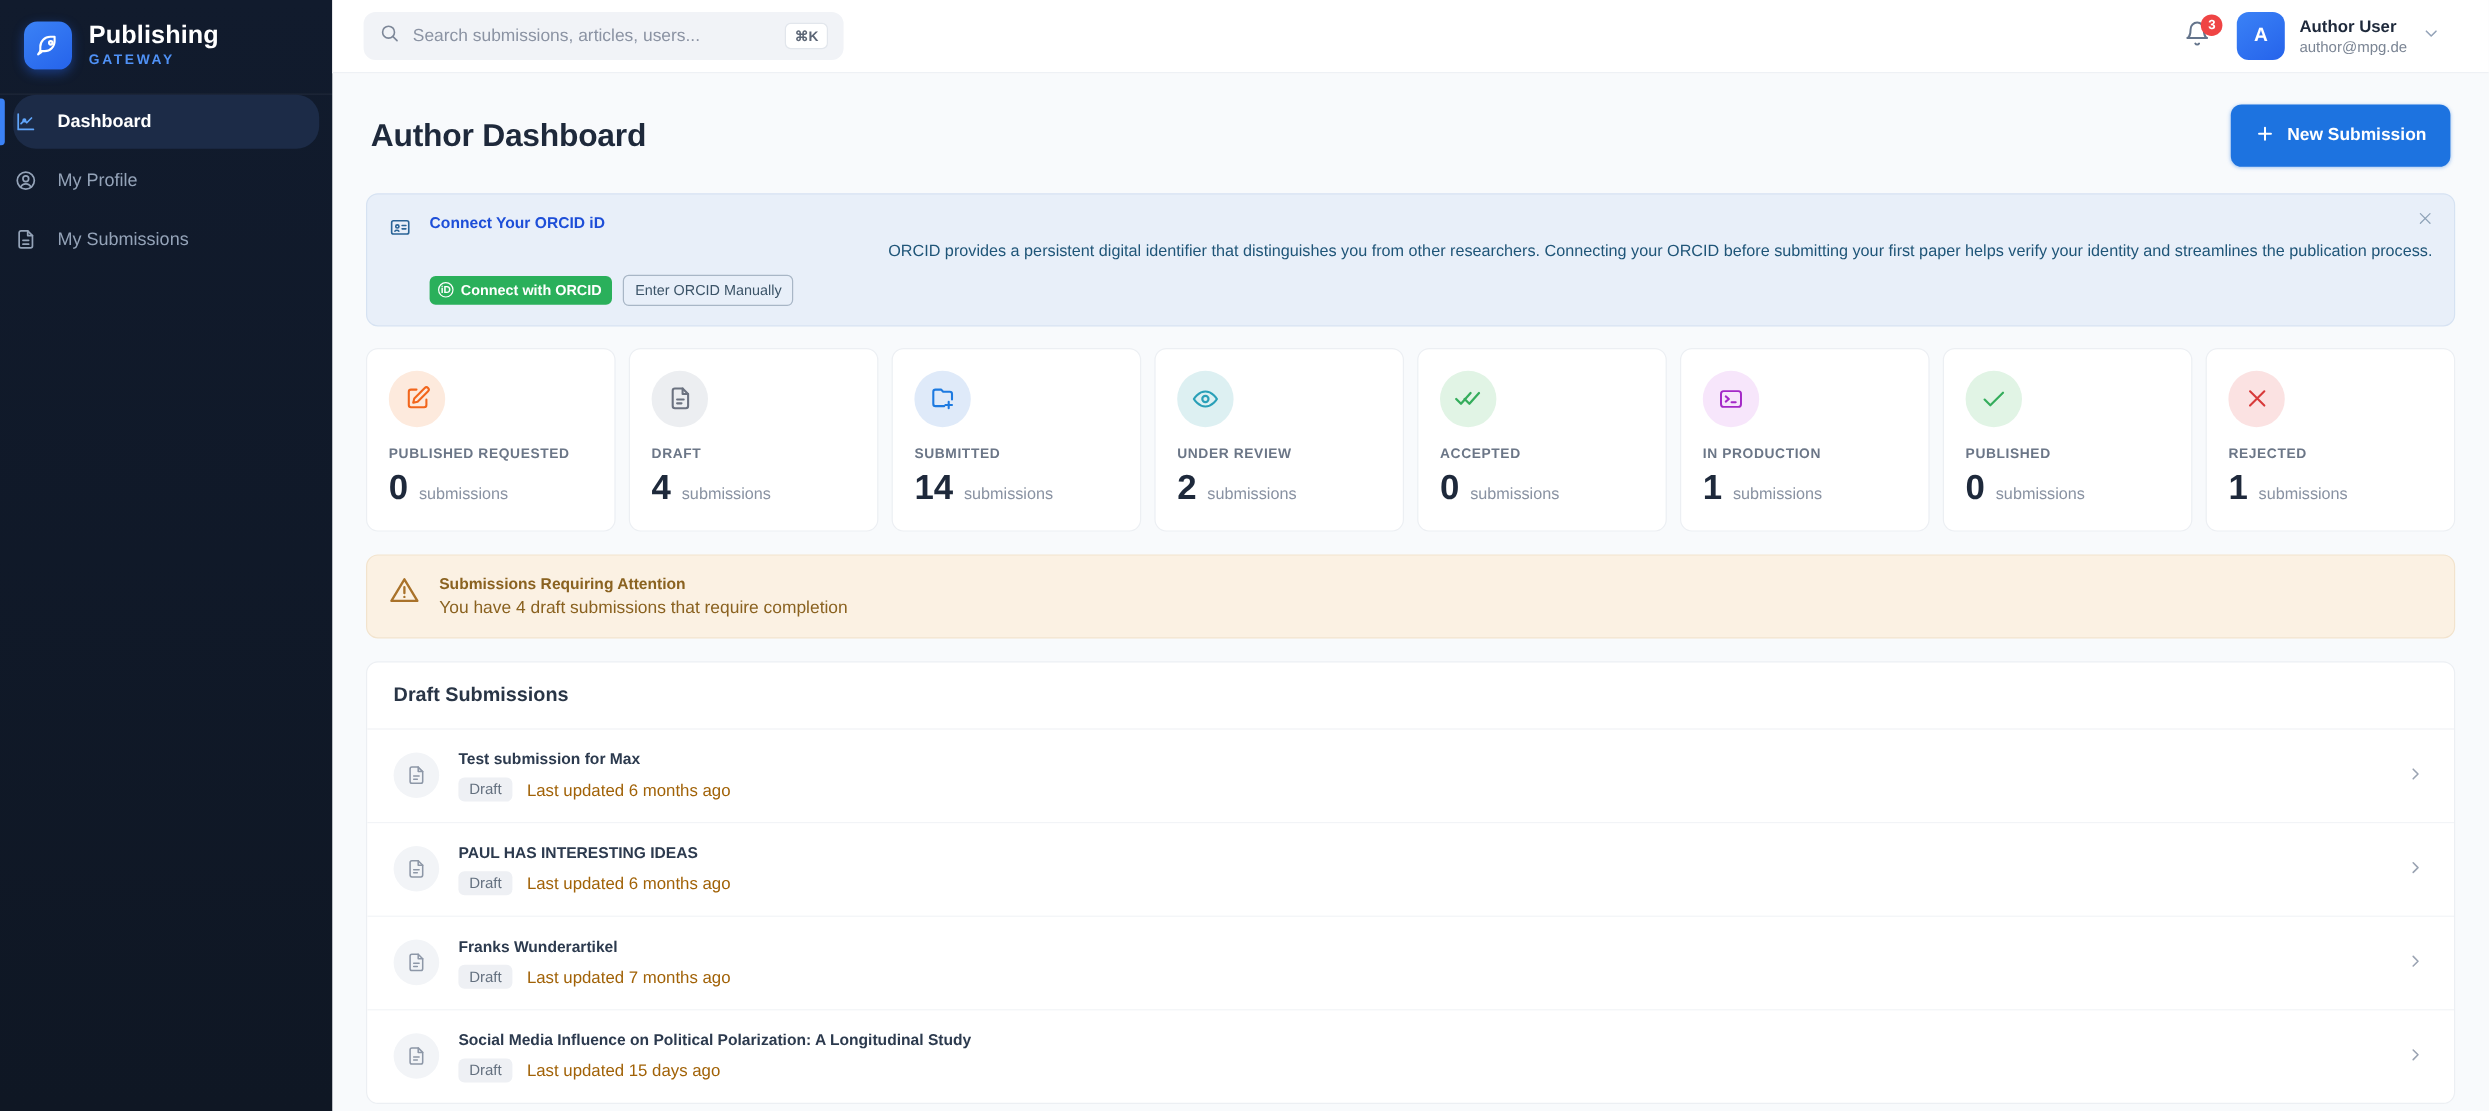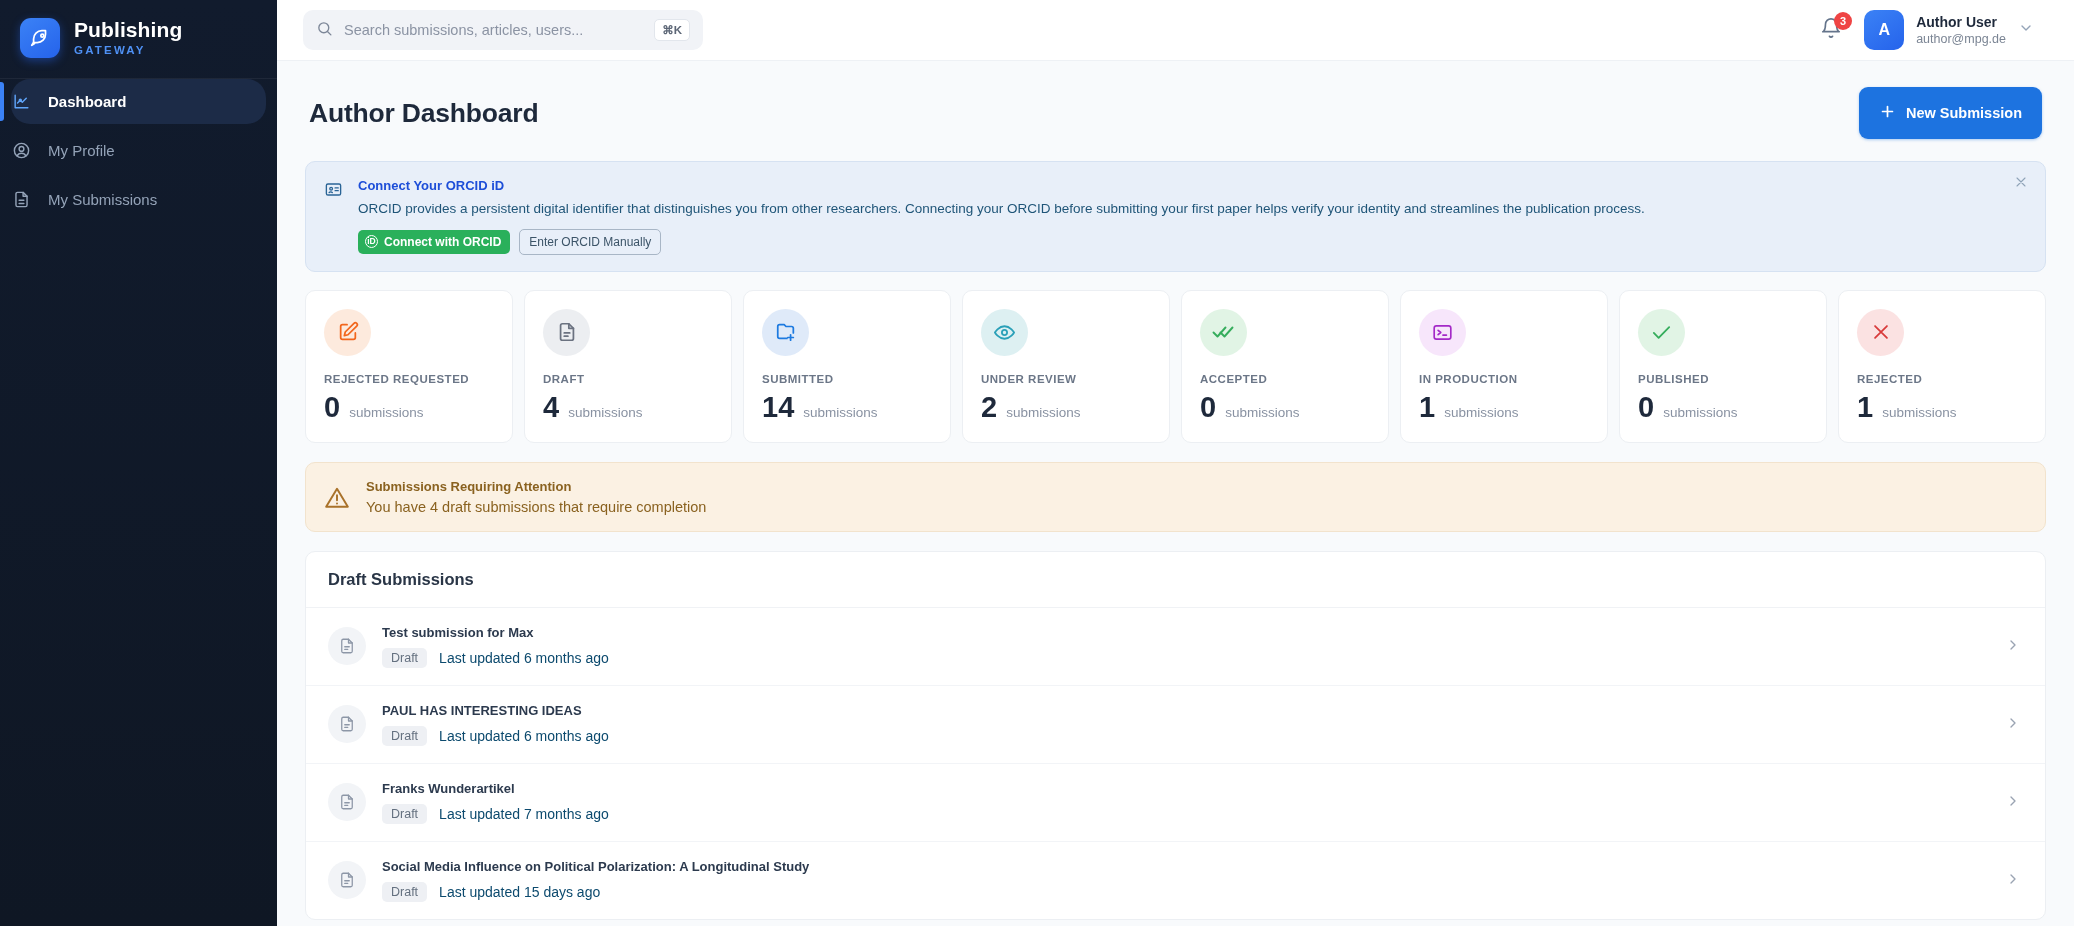--- a/index.html
+++ b/index.html
@@ -119,21 +119,21 @@
   .btn-primary svg { stroke:#fff; stroke-width:2.4; fill:none; }
 
   
   .orcid {
     background: #e8eff9; border: 1px solid #d6e2f2; border-radius: 10px;
     padding: 16px 18px 16px 18px; display: flex; gap: 14px; position: relative;
   }
   .orcid-ico { flex: 0 0 20px; margin-top: 2px; }
   .orcid-ico svg { stroke: #2a6496; fill:none; stroke-width: 1.7; }
   .orcid-title { font-size: 13px; font-weight: bold; color: #1d4ed8; margin-bottom: 6px; }
-  .orcid-desc { font-size: 13.5px; color: #1f5578; line-height: 1.45; margin-bottom: 10px; }
+  .orcid-desc { font-size: 13.5px; color: #1f5578; line-height: 1.45; margin-bottom: 10px; text-align: right; }
   .orcid-actions { display: flex; gap: 9px; align-items: center; }
   .btn-orcid {
     background: #2ab05b; color: #fff; border: none; border-radius: 5px;
     font-size: 12px; font-weight: bold; padding: 5px 9px 5px 7px;
     display: flex; align-items: center; gap: 6px; cursor: pointer;
     font-family: "Liberation Sans", sans-serif;
   }
   .btn-orcid .oi {
     width: 13px; height: 13px; border-radius: 50%; border: 1.6px solid #fff;
     font-size: 8.5px; display: flex; align-items: center; justify-content: center;
@@ -166,21 +166,21 @@
     font-size: 11.5px; font-weight: bold; letter-spacing: .5px;
     color: #6b7687; margin-bottom: 8px; white-space: nowrap;
   }
   .stat-row { display: flex; align-items: baseline; gap: 9px; }
   .stat-num { font-size: 29px; font-weight: bold; color: #1e293b; line-height: 1; }
   .stat-unit { font-size: 13.5px; color: #8992a2; }
 
   
   .warn {
     margin-top: 19px; background: #fbf1e3; border: 1px solid #f2e3cd;
-    border-radius: 10px; padding: 16px 18px; display: flex; gap: 16px; align-items: flex-end;
+    border-radius: 10px; padding: 16px 18px; display: flex; gap: 16px; align-items: flex-start;
   }
   .warn svg { stroke: #a9722a; fill: none; stroke-width: 1.8; }
   .warn-title { font-size: 13px; font-weight: bold; color: #8a6220; margin-bottom: 5px; }
   .warn-text { font-size: 14.5px; color: #8a6220; }
 
   
   .panel {
     margin-top: 19px; background: #ffffff;
     border: 1px solid #eceff3; border-radius: 10px; overflow: hidden;
   }
@@ -198,21 +198,21 @@
     display: flex; align-items: center; justify-content: center; flex: 0 0 38px;
   }
   .row-ico svg { stroke: #8d97a7; fill: none; stroke-width: 1.7; }
   .row-body { flex: 1; min-width: 0; }
   .row-title { font-size: 13px; font-weight: bold; color: #2c3a4e; margin-bottom: 8px; }
   .row-meta { display: flex; align-items: center; gap: 12px; }
   .pill {
     background: #eef0f4; color: #64707f; font-size: 12.5px;
     padding: 3px 9px; border-radius: 5px;
   }
-  .row-time { font-size: 14px; color: #0c4a6e; }
+  .row-time { font-size: 14px; color: #a16207; }
   .row-chev { width: 18px; height: 18px; flex: 0 0 18px; }
   .row-chev svg { stroke: #9aa3b2; fill: none; stroke-width: 2; }
 </style>
 </head>
 <body>
 
 <div class="app">
 
   <aside class="sidebar">
     <div class="brand">
@@ -343,21 +343,21 @@
 
       <section class="stats">
 
         <div class="stat">
           <div class="stat-ico" style="background:#fdeadd">
             <svg width="22" height="22" viewBox="0 0 24 24" stroke="#f2661c" stroke-linecap="round" stroke-linejoin="round">
               <path d="M11 4H6a2 2 0 0 0-2 2v12a2 2 0 0 0 2 2h12a2 2 0 0 0 2-2v-5"></path>
               <path d="M18.5 2.5a2.1 2.1 0 0 1 3 3L12 15l-4 1 1-4 9.5-9.5z"></path>
             </svg>
           </div>
-          <div class="stat-label">REJECTED REQUESTED</div>
+          <div class="stat-label">PUBLISHED REQUESTED</div>
           <div class="stat-row">
             <span class="stat-num">0</span>
             <span class="stat-unit">submissions</span>
           </div>
         </div>
 
         <div class="stat">
           <div class="stat-ico" style="background:#eceef1">
             <svg width="22" height="22" viewBox="0 0 24 24" stroke="#6b7280" stroke-linecap="round" stroke-linejoin="round">
               <path d="M14 3H7a2 2 0 0 0-2 2v14a2 2 0 0 0 2 2h10a2 2 0 0 0 2-2V8z"></path>

